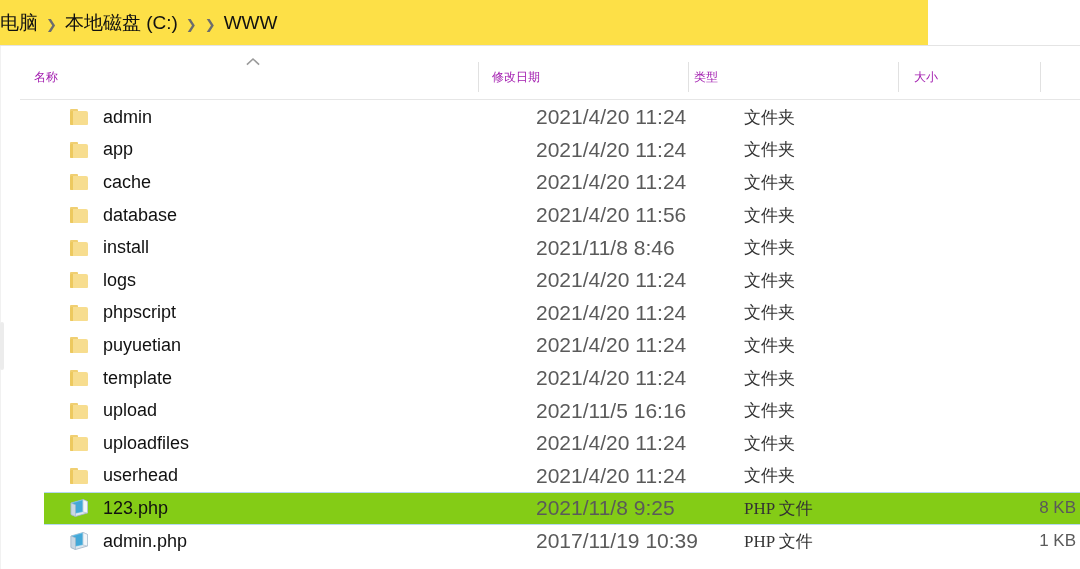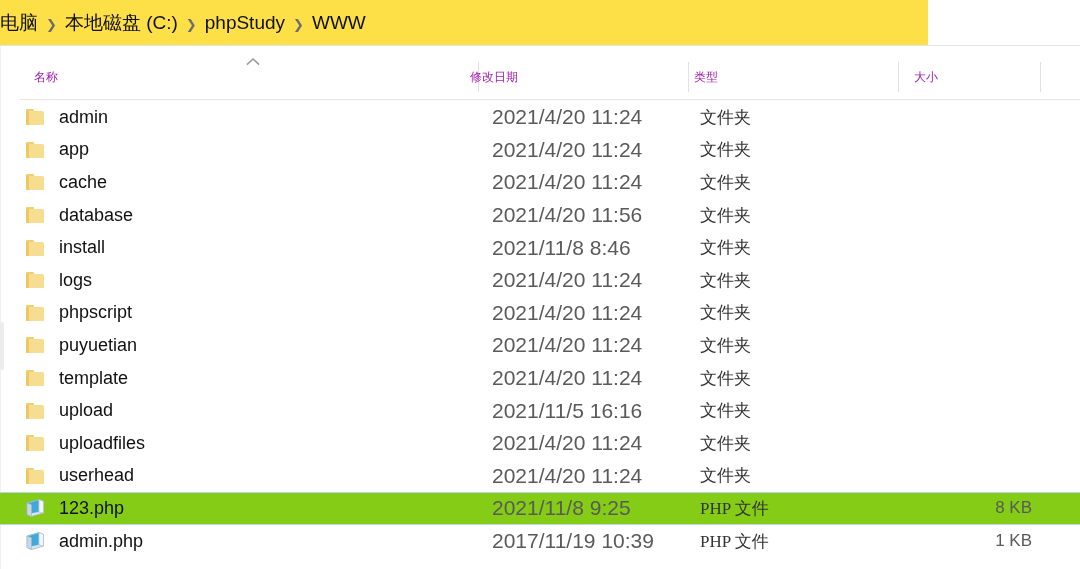--- a/index.html
+++ b/index.html
@@ -139,20 +139,21 @@
     width: 1080px;
     height: 468px;
     overflow: hidden;
   }
   .row {
     position: relative;
     height: 32.6px;
     display: flex;
     align-items: center;
     box-sizing: border-box;
+    margin-left: 44px;
   }
   .row.selected {
     background: #84cc16;
     border-top: 1px solid #b5d8f2;
     border-bottom: 1px solid #b5d8f2;
   }
   .cell-name {
     position: absolute;
     left: 20px;
     display: flex;
@@ -233,36 +234,35 @@
 <body>
 
 <div class="explorer">
 
   <div class="addressbar">
     <div class="crumbs" id="crumbs">
         <span class="crumb">电脑</span>
         <span class="crumb-sep">❯</span>
         <span class="crumb">本地磁盘 (C:)</span>
         <span class="crumb-sep">❯</span>
-        <span class="crumb">phpStudy</span>
         <span class="crumb-sep">❯</span>
         <span class="crumb">WWW</span>
       </div>
   </div>
   <div class="addressbar-underline"></div>
 
   <div class="navpane-edge"></div>
   <div class="navpane-scrollnub"></div>
 
   <div class="colheader" id="colheader">
       <div class="colhead" style="left: 0px; width: 458px;">
         <span class="lbl">名称</span>
       </div>
       <div class="coldiv" style="left: 458px;"></div>
-      <div class="colhead" style="left: 436px; width: 210px;">
+      <div class="colhead" style="left: 458px; width: 210px;">
         <span class="lbl">修改日期</span>
       </div>
       <div class="coldiv" style="left: 668px;"></div>
       <div class="colhead" style="left: 660px; width: 210px;">
         <span class="lbl">类型</span>
       </div>
       <div class="coldiv" style="left: 878px;"></div>
       <div class="colhead size" style="left: 878px; width: 142px; font-family: Liberation Serif, serif;">
         <span class="lbl">大小</span>
       </div>

